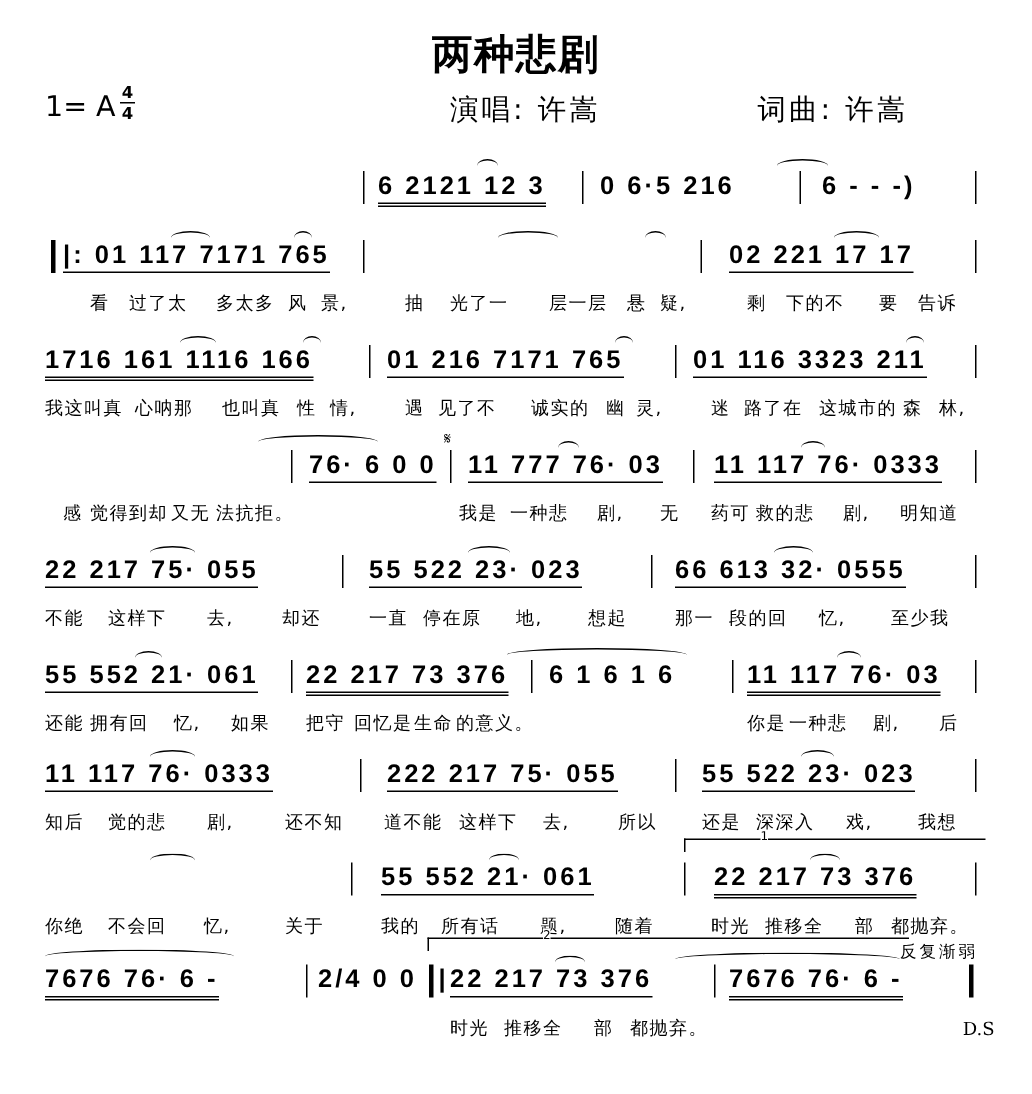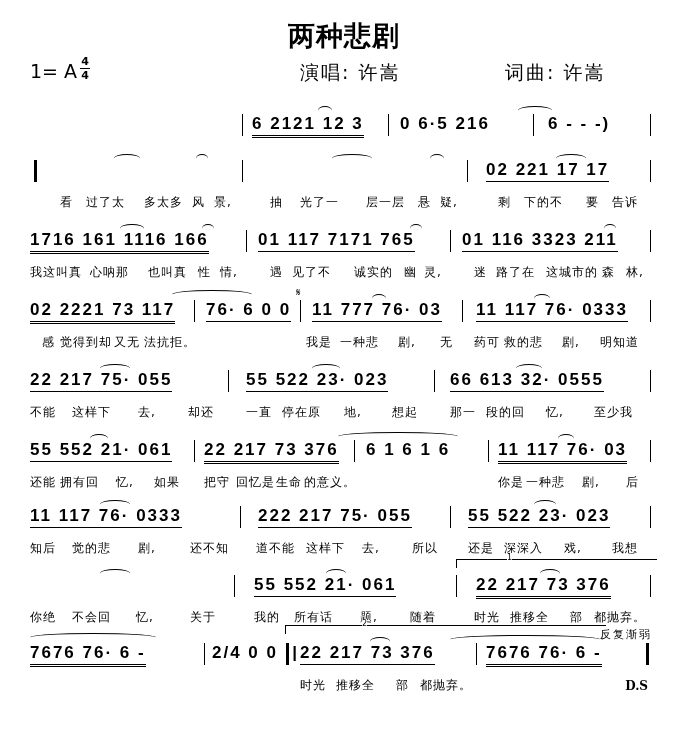--- a/index.html
+++ b/index.html
@@ -16,21 +16,21 @@
   .lyrics { position:absolute; left:0; top:34px; width:688px; height:18px; }
   .n { position:absolute; top:0; font-family:"Liberation Sans", sans-serif; font-weight:bold; font-size:17px; letter-spacing:2px; white-space:nowrap; }
   .n.u1 { border-bottom:1px solid #000; padding-bottom:1px; }
   .n.u2 { border-bottom:3px double #000; padding-bottom:1px; }
   .bar { position:absolute; top:0; width:1px; height:22px; background:#000; }
   .bar.thick { width:3px; }
   .ly { position:absolute; top:0; font-size:12px; white-space:nowrap; letter-spacing:1px; }
   .arc { position:absolute; height:8px; border-top:1px solid #000; border-radius:50% 50% 0 0; }
   .bracket { position:absolute; border-top:1px solid #000; border-left:1px solid #000; height:8px; font-size:8px; }
   .note-small { position:absolute; font-size:11px; letter-spacing:2px; }
-  .ds { position:absolute; right:40px; font-family:"DejaVu Serif", serif; font-weight:bold; font-size:12px; }
+  .ds { position:absolute; right:25px; font-family:"DejaVu Serif", serif; font-weight:normal; font-size:12px; }
   .segno { position:absolute; font-size:11px; }
 </style>
 </head>
 <body>
 
 <div class="title">两种悲剧</div>
 <div class="meta key">1= A</div>
 <div class="ts">
   <div>4</div>
   <div class="line"></div>
@@ -49,20 +49,21 @@
     <div class="arc" style="left:518px;top:-8px;width:34px"></div>
     <div class="bar" style="left:533px"></div>
     <span class="n" style="left:548px">6 - - -)</span>
     <div class="bar" style="left:650px"></div>
   </div>
 </div>
 
 <div class="row" style="top:160px">
   <div class="notes">
     <div class="bar thick" style="left:34px"></div>
+    <span class="n u1" style="left:42px">|: 01 117 7171 765</span>
     <div class="arc" style="left:114px;top:-6px;width:26px"></div>
     <div class="arc" style="left:196px;top:-6px;width:12px"></div>
     <div class="bar" style="left:242px"></div>
     <div class="arc" style="left:332px;top:-6px;width:40px"></div>
     <div class="arc" style="left:430px;top:-6px;width:14px"></div>
     <div class="bar" style="left:467px"></div>
     <span class="n u1" style="left:486px">02 221 17 17</span>
     <div class="arc" style="left:556px;top:-6px;width:30px"></div>
     <div class="bar" style="left:650px"></div>
   </div>
@@ -83,21 +84,21 @@
     <span class="ly" style="left:612px">告诉</span>
   </div>
 </div>
 
 <div class="row" style="top:230px">
   <div class="notes">
     <span class="n u2" style="left:30px">1716 161 1116 166</span>
     <div class="arc" style="left:120px;top:-6px;width:24px"></div>
     <div class="arc" style="left:202px;top:-6px;width:12px"></div>
     <div class="bar" style="left:246px"></div>
-    <span class="n u1" style="left:258px">01 117 7171 765</span>
+    <span class="n u1" style="left:258px">01 216 7171 765</span>
     <div class="arc" style="left:410px;top:-6px;width:12px"></div>
     <div class="bar" style="left:450px"></div>
     <span class="n u1" style="left:462px">01 116 3323 211</span>
     <div class="arc" style="left:604px;top:-6px;width:12px"></div>
     <div class="bar" style="left:650px"></div>
   </div>
   <div class="lyrics">
     <span class="ly" style="left:30px">我这叫真</span>
     <span class="ly" style="left:90px">心呐那</span>
     <span class="ly" style="left:148px">也叫真</span>
@@ -111,21 +112,20 @@
     <span class="ly" style="left:474px">迷</span>
     <span class="ly" style="left:496px">路了在</span>
     <span class="ly" style="left:546px">这城市的</span>
     <span class="ly" style="left:602px">森</span>
     <span class="ly" style="left:626px">林,</span>
   </div>
 </div>
 
 <div class="row" style="top:300px">
   <div class="notes">
-    <span class="n u2" style="left:30px">02 2221 73 117</span>
     <div class="arc" style="left:172px;top:-10px;width:80px"></div>
     <div class="bar" style="left:194px"></div>
     <span class="n u1" style="left:206px">76· 6 0 0</span>
     <span class="segno" style="left:296px;top:-14px">𝄋</span>
     <div class="bar" style="left:300px"></div>
     <span class="n u1" style="left:312px">11 777 76· 03</span>
     <div class="arc" style="left:372px;top:-6px;width:14px"></div>
     <div class="bar" style="left:462px"></div>
     <span class="n u1" style="left:476px">11 117 76· 0333</span>
     <div class="arc" style="left:534px;top:-6px;width:16px"></div>

